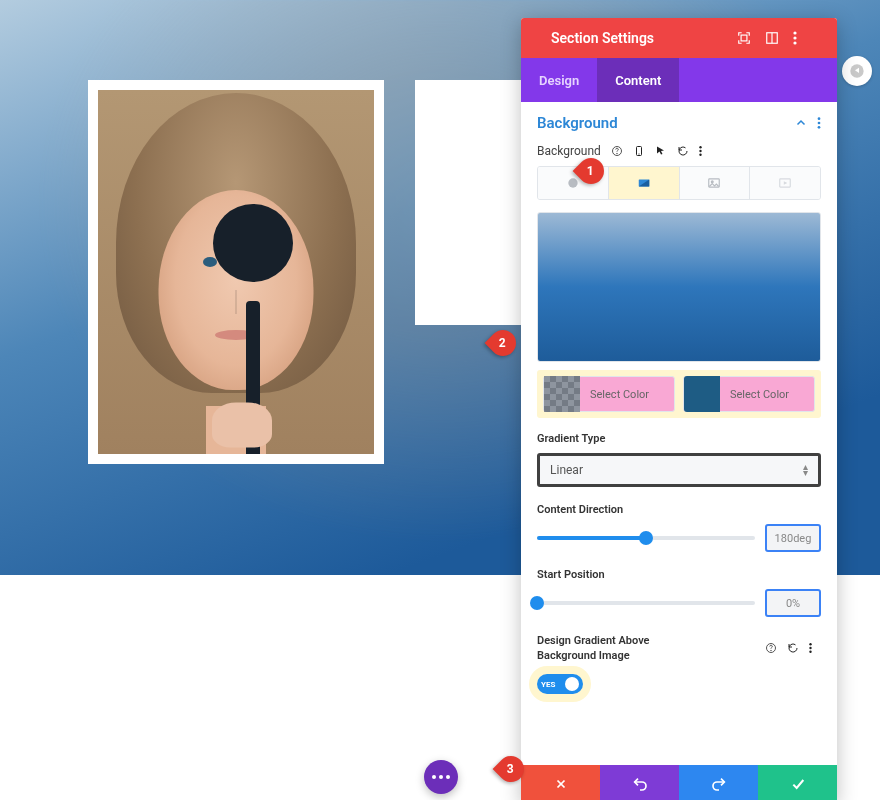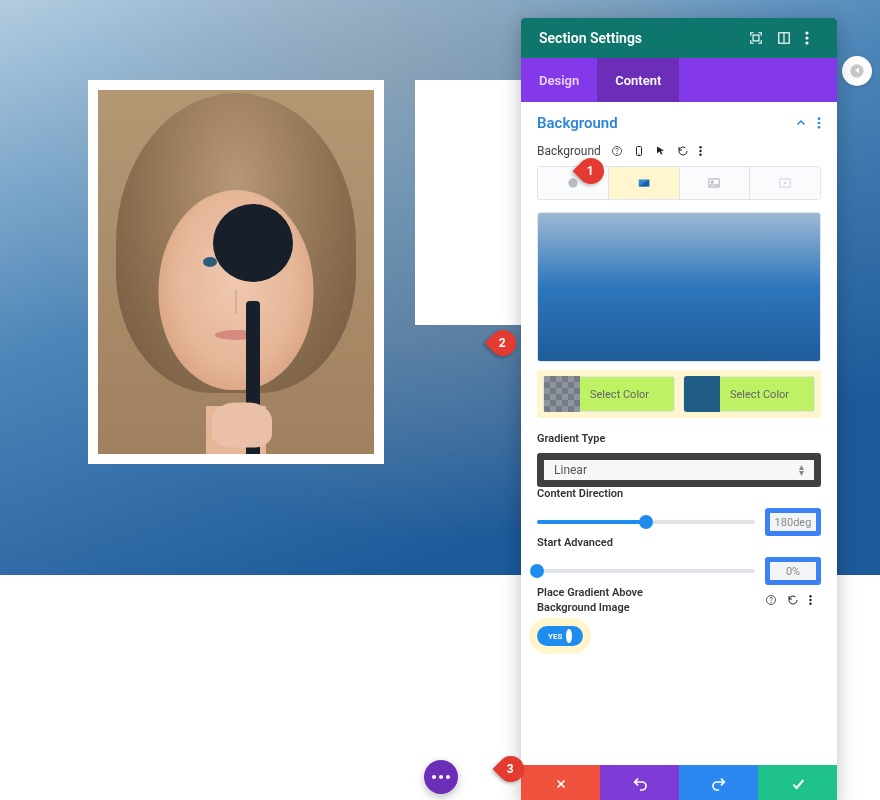--- a/index.html
+++ b/index.html
@@ -59,21 +59,21 @@
     position:absolute; left:52%; top:92%; width:60px; height:45px; background:#eac1a8; border-radius:40% 40% 30% 30%; transform:translate(-50%,-50%);
   }
 
   
   .panel {
     position: absolute; top: 18px; left: 521px; width: 316px; height: 785px;
     background: #fff; box-shadow: 0 4px 20px rgba(0,0,0,.25); border-radius: 3px;
     display: flex; flex-direction: column;
   }
   .panel-top {
-    background: #0f766e; color:#fff; height:40px; display:flex; align-items:center; padding:0 18px; justify-content: space-between;
+    background: #ef4444; color:#fff; height:40px; display:flex; align-items:center; padding:0 30px; justify-content: space-between;
     border-radius:3px 3px 0 0;
   }
   .panel-top-title { font-size:14px; font-weight:600;}
   .panel-top-icons { display:flex; gap:14px; align-items:center;}
   .panel-top-icons .ic { width:14px; height:14px; cursor:pointer;}
   .tabs {
     background:#8338ea; color:#e6d4ff; display:flex; height:44px;
   }
   .tab { padding:0 18px; display:flex; align-items:center; font-size:13px; font-weight:600; cursor:pointer; }
   .tab.active { background:#6c2eb9; color:#fff; }
@@ -91,41 +91,41 @@
   .bg-type-tab.hl { background:#fff6cf; }
   .tab-icon { width:18px; height:14px; }
   .gradient-preview {
     height:150px; border-radius:3px; margin-bottom:8px;
     background: linear-gradient(180deg, #9db9d5 0%, #2e76bb 50%, #1e5c9a 100%);
     border:1px solid #e1e5ea;
   }
   .color-pickers {
     display:flex; gap:8px; background:#fff6cf; padding:6px; border-radius:3px; margin-bottom:14px;
   }
-  .color-pick { flex:1; height:36px; display:flex; align-items:center; border:1px solid #e1e5ea; background:#bef264; border-radius:3px; font-size:11px; color:#666; cursor:pointer;}
+  .color-pick { flex:1; height:36px; display:flex; align-items:center; border:1px solid #e1e5ea; background:#f9a8d4; border-radius:3px; font-size:11px; color:#666; cursor:pointer;}
   .swatch { width:36px; height:36px; margin-right:10px; border-radius:3px 0 0 3px;}
   .swatch.chk { background: repeating-conic-gradient(#bbb 0 25%, #eee 0 50%) 0/12px 12px; position:relative;}
   .swatch.chk::after{content:"";position:absolute;inset:0;background:rgba(45,60,80,.5);}
   .swatch.solid { background:#1e5c84;}
-  .field { }
+  .field { margin-bottom:16px;}
   .field-label { font-size:11px; font-weight:600; color:#333; margin-bottom:8px; display:block;}
   .select {
-    width:100%; height:34px; border:7px solid #404040; background:#f6f7f9; border-radius:3px; padding:0 10px; font-size:12px; color:#555;
+    width:100%; height:34px; border:3px solid #404040; background:#f6f7f9; border-radius:3px; padding:0 10px; font-size:12px; color:#555;
     display:flex; align-items:center; justify-content:space-between; cursor:pointer;
   }
   .select .chev { font-size:10px; color:#888; line-height:.6;}
   .slider-row { display:flex; align-items:center; gap:10px;}
   .track { flex:1; height:4px; background:#e1e5ea; border-radius:3px; position:relative;}
   .fill { position:absolute; height:4px; background:#1f8ded; border-radius:3px; }
   .thumb { position:absolute; top:50%; width:14px; height:14px; background:#1f8ded; border-radius:50%; transform:translate(-50%,-50%);}
-  .valbox { width:56px; height:28px; background:#f3f4f6; border:5px solid #3b82f6; border-radius:3px; font-size:11px; color:#888; display:flex; align-items:center; justify-content:center;}
+  .valbox { width:56px; height:28px; background:#f3f4f6; border:2px solid #3b82f6; border-radius:3px; font-size:11px; color:#888; display:flex; align-items:center; justify-content:center;}
   .pg-label-row { display:flex; justify-content:space-between; align-items:center;}
   .toggle-wrap { margin-top:8px;}
   .toggle {
-    width:46px; height:20px; background:#1f8ded; border-radius:10px; display:inline-flex; align-items:center; padding:0 11px; cursor:pointer;
+    width:46px; height:20px; background:#1f8ded; border-radius:10px; display:inline-flex; align-items:center; padding:0 4px; cursor:pointer;
     outline:2px solid #fff6cf; outline-offset:3px; box-shadow: 0 0 0 8px #fff6cf;
   }
   .toggle .yes { color:#fff; font-size:8px; font-weight:700; margin-right:4px;}
   .toggle .knob { width:14px; height:14px; background:#fff; border-radius:50%; margin-left:auto;}
 
   .panel-footer { display:flex; height:38px; }
   .foot-btn { flex:1; display:flex; align-items:center; justify-content:center; cursor:pointer; color:#fff;}
   .fb-del { background:#f0513c;}
   .fb-undo { background:#7e3bd6;}
   .fb-redo { background:#2d87f0;}
@@ -327,36 +327,36 @@
       <div class="slider-row">
         <div class="track">
           <div class="fill" style="left:0;width:50%"></div>
           <div class="thumb" style="left:50%"></div>
         </div>
         <div class="valbox">180deg</div>
       </div>
     </div>
 
     <div class="field">
-      <span class="field-label">Start Advanced</span>
+      <span class="field-label">Start Position</span>
       <div class="slider-row">
         <div class="track">
           <div class="fill" style="left:0;width:0%"></div>
           <div class="thumb" style="left:0%"></div>
         </div>
         <div class="valbox">0%</div>
       </div>
     </div>
 
     <div class="field">
     </div>
 
     <div class="field" style="margin-bottom:6px">
       <div class="pg-label-row">
-        <span class="field-label" style="margin-bottom:0; max-width:160px; line-height:1.4">Place Gradient Above Background Image</span>
+        <span class="field-label" style="margin-bottom:0; max-width:160px; line-height:1.4">Design Gradient Above Background Image</span>
         <div style="display:flex; gap:10px; align-items:center;">
           <span class="mini-ic">
               <svg width="12" height="12" viewBox="0 0 24 24" stroke="#555" stroke-width="2" fill="none">
                 <circle cx="12" cy="12" r="9"></circle>
                 <path d="M9.5 9a2.5 2.5 0 1 1 3.5 2.3c-1 .5-1 1.2-1 2"></path>
                 <circle cx="12" cy="17" r=".6" fill="#555"></circle>
               </svg>
             </span>
           <span class="mini-ic">
               <svg width="12" height="12" viewBox="0 0 24 24" stroke="#222" stroke-width="2" fill="none">

